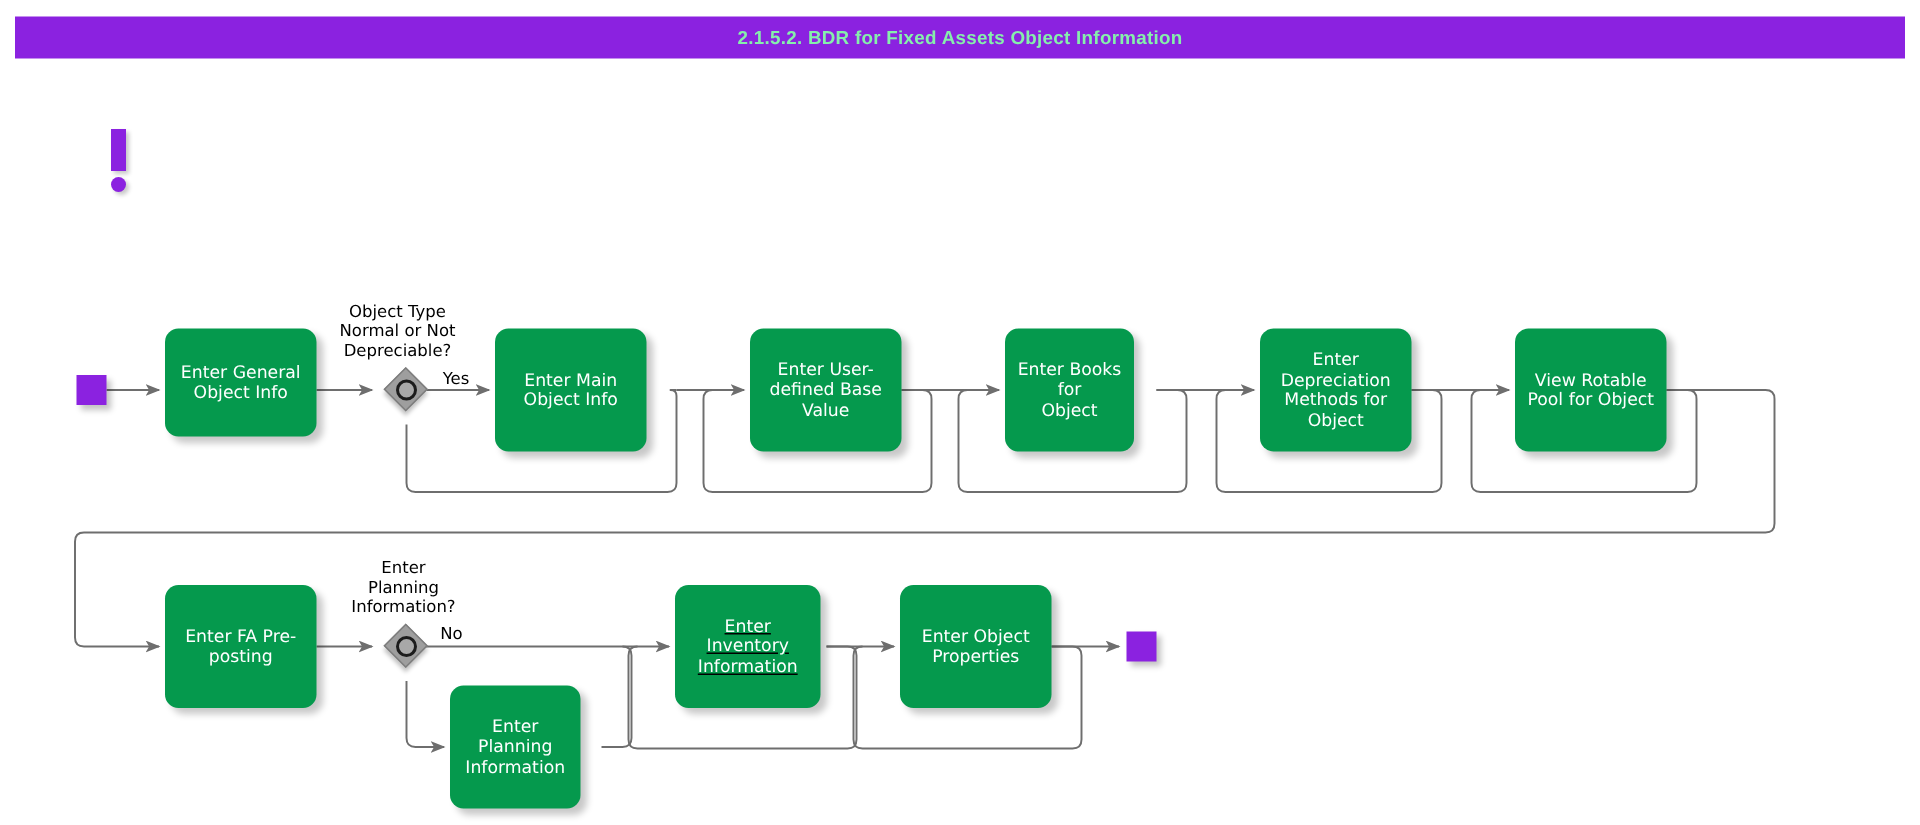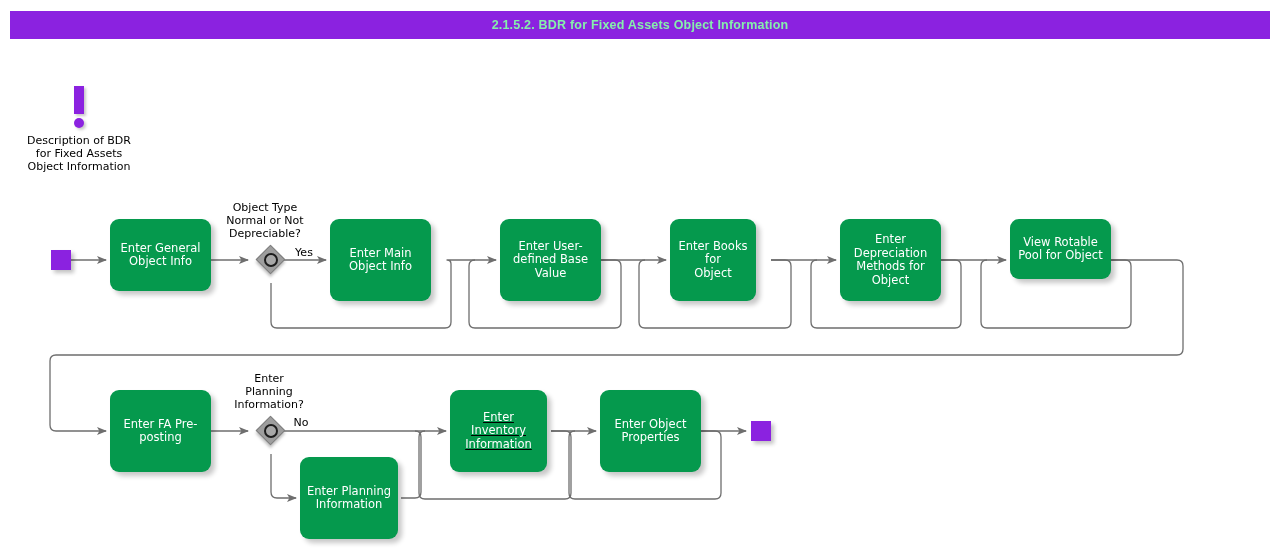--- a/index.html
+++ b/index.html
@@ -233,23 +233,20 @@
 
     <path d="M701,431 L746,431" marker-end="url(#arrow)"></path>
   </g>
 </svg>
 
 <div id="note-block">
   <div class="bang">
     <div class="stem"></div>
     <div class="dot"></div>
   </div>
-  <div class="note-text">Description of BDR
-for Fixed Assets
-Object Information</div>
 </div>
 
 <div class="terminator" style="left:51px; top:250px;"></div>
 <div class="terminator" style="left:751px; top:421px;"></div>
 
 <div class="task" style="left:110px; top:219px; width:101px; height:72px;">
   <span class="task-label">Enter General
 Object Info</span>
 </div>
 
@@ -269,31 +266,31 @@
 Object</span>
 </div>
 
 <div class="task" style="left:840px; top:219px; width:101px; height:82px;">
   <span class="task-label">Enter
 Depreciation
 Methods for
 Object</span>
 </div>
 
-<div class="task" style="left:1010px; top:219px; width:101px; height:60px;">
+<div class="task" style="left:1010px; top:219px; width:101px; height:82px;">
   <span class="task-label">View Rotable
 Pool for Object</span>
 </div>
 
 <div class="task" style="left:110px; top:390px; width:101px; height:82px;">
   <span class="task-label">Enter FA Pre-
 posting</span>
 </div>
 
-<div class="task" style="left:300px; top:457px; width:98px; height:82px;">
+<div class="task" style="left:300px; top:457px; width:87px; height:82px;">
   <span class="task-label">Enter Planning
 Information</span>
 </div>
 
 <div class="task" style="left:450px; top:390px; width:97px; height:82px;text-decoration:underline;">
   <span class="task-label">Enter Inventory
 Information</span>
 </div>
 
 <div class="task" style="left:600px; top:390px; width:101px; height:82px;">

